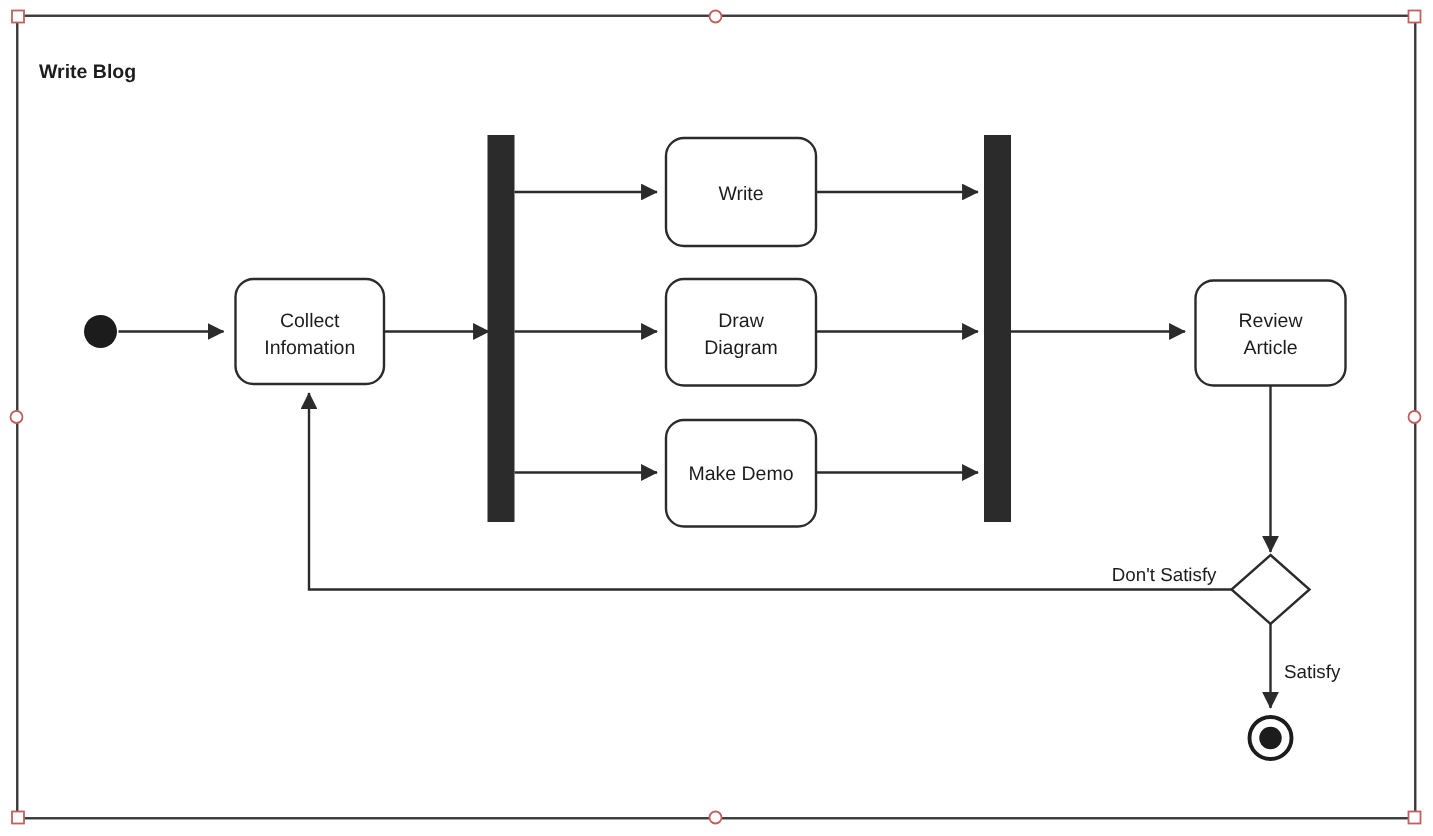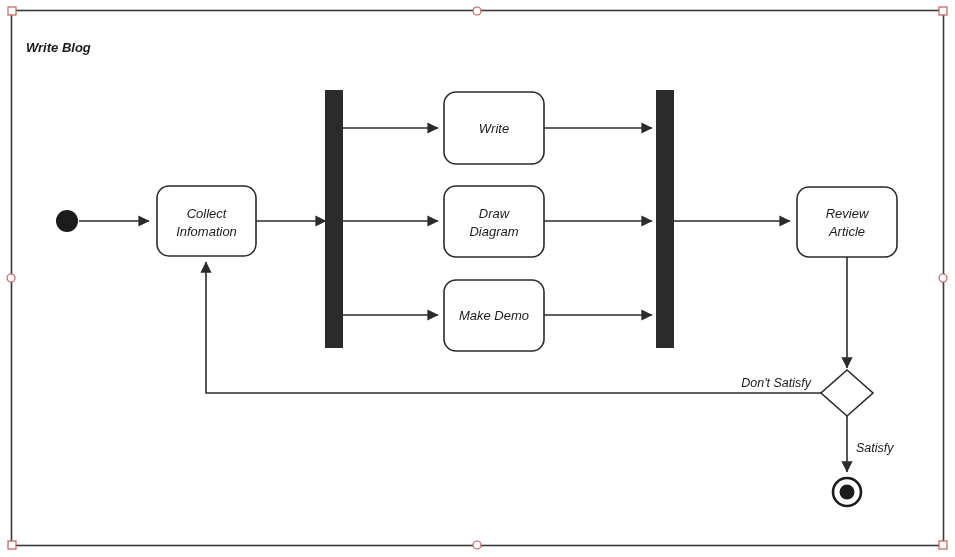--- a/index.html
+++ b/index.html
@@ -1,17 +1,17 @@
 <!DOCTYPE html>
 <html><head>
 <meta charset="utf-8">
 <style>
   html,body{margin:0;padding:0;background:#ffffff;}
   body{width:955px;height:557px;font-family:"Liberation Sans",sans-serif;overflow:hidden;}
-  #stage{position:relative;width:955px;height:557px;font-style:italic;}
+  #stage{position:relative;width:955px;height:557px;}
   svg{display:block;}
 </style>
 </head>
 <body>
 
 <div id="stage">
 <svg width="955" height="557" viewBox="0 0 955 557" xmlns="http://www.w3.org/2000/svg">
   <defs>
     <marker id="arrow" viewBox="0 0 10 10" refX="9.5" refY="5" markerWidth="7" markerHeight="7" orient="auto-start-reverse">
       <path d="M 0 0 L 10 5 L 0 10 z" fill="#2b2b2b"></path>

